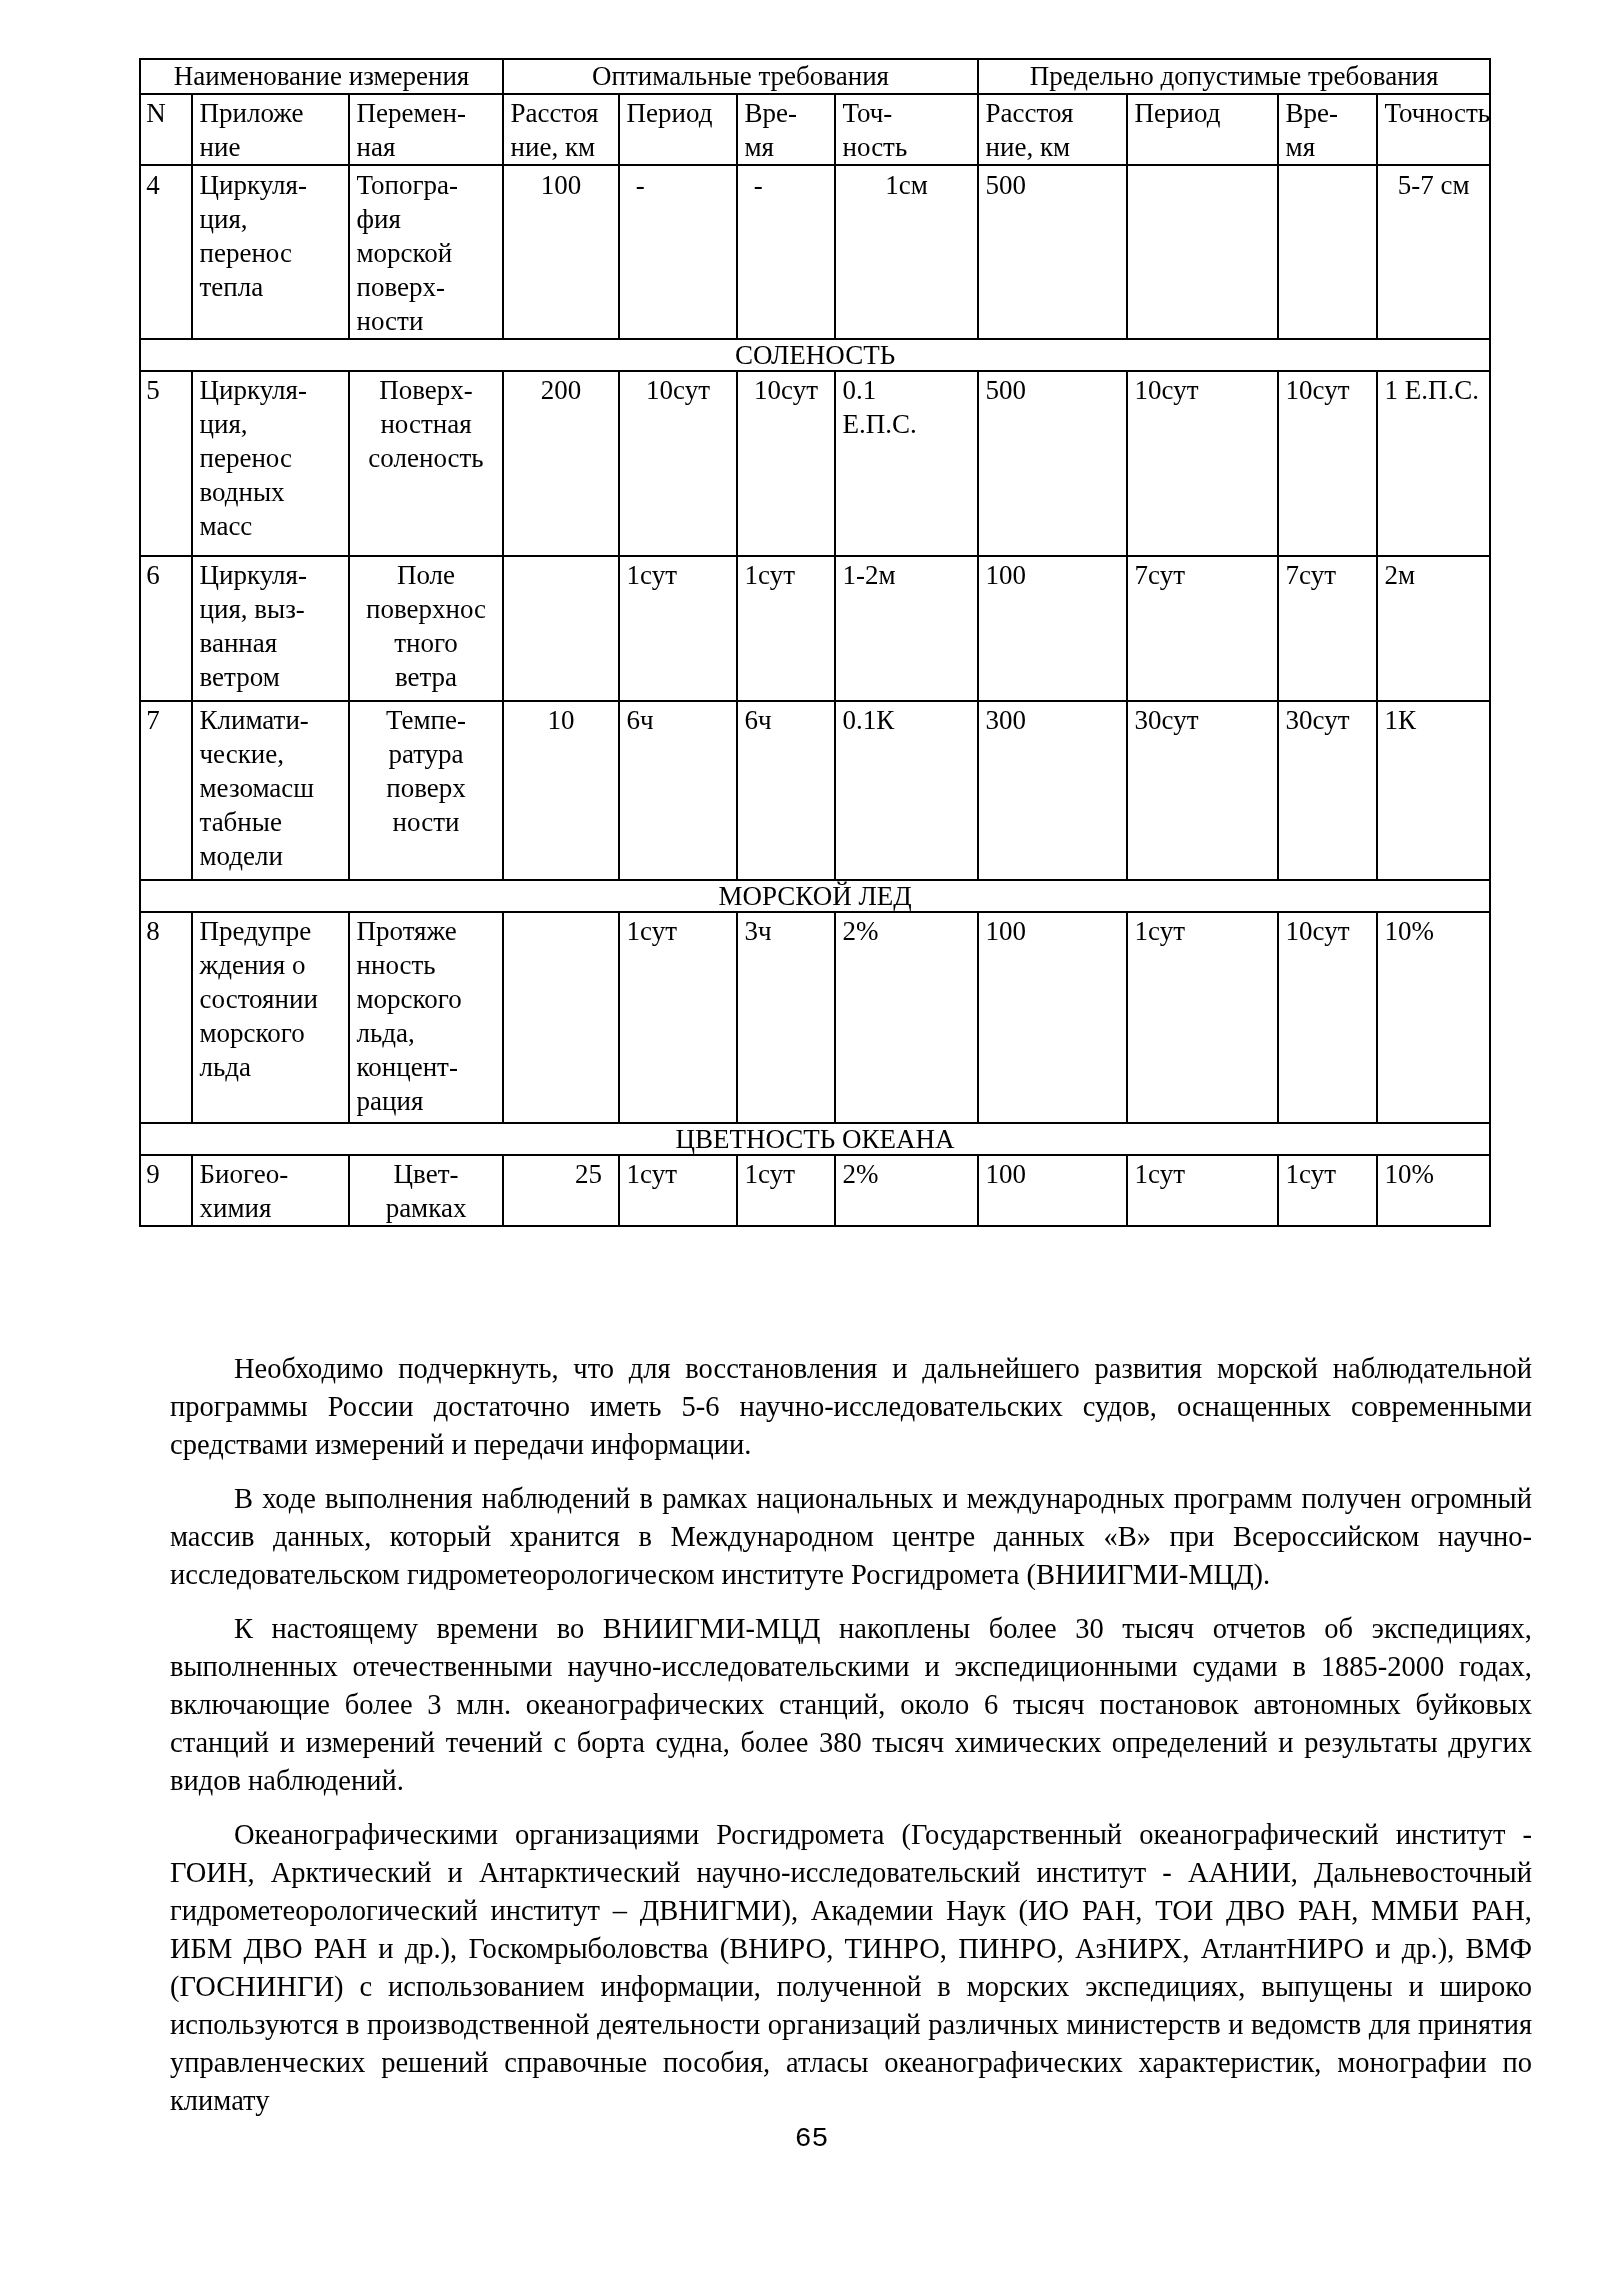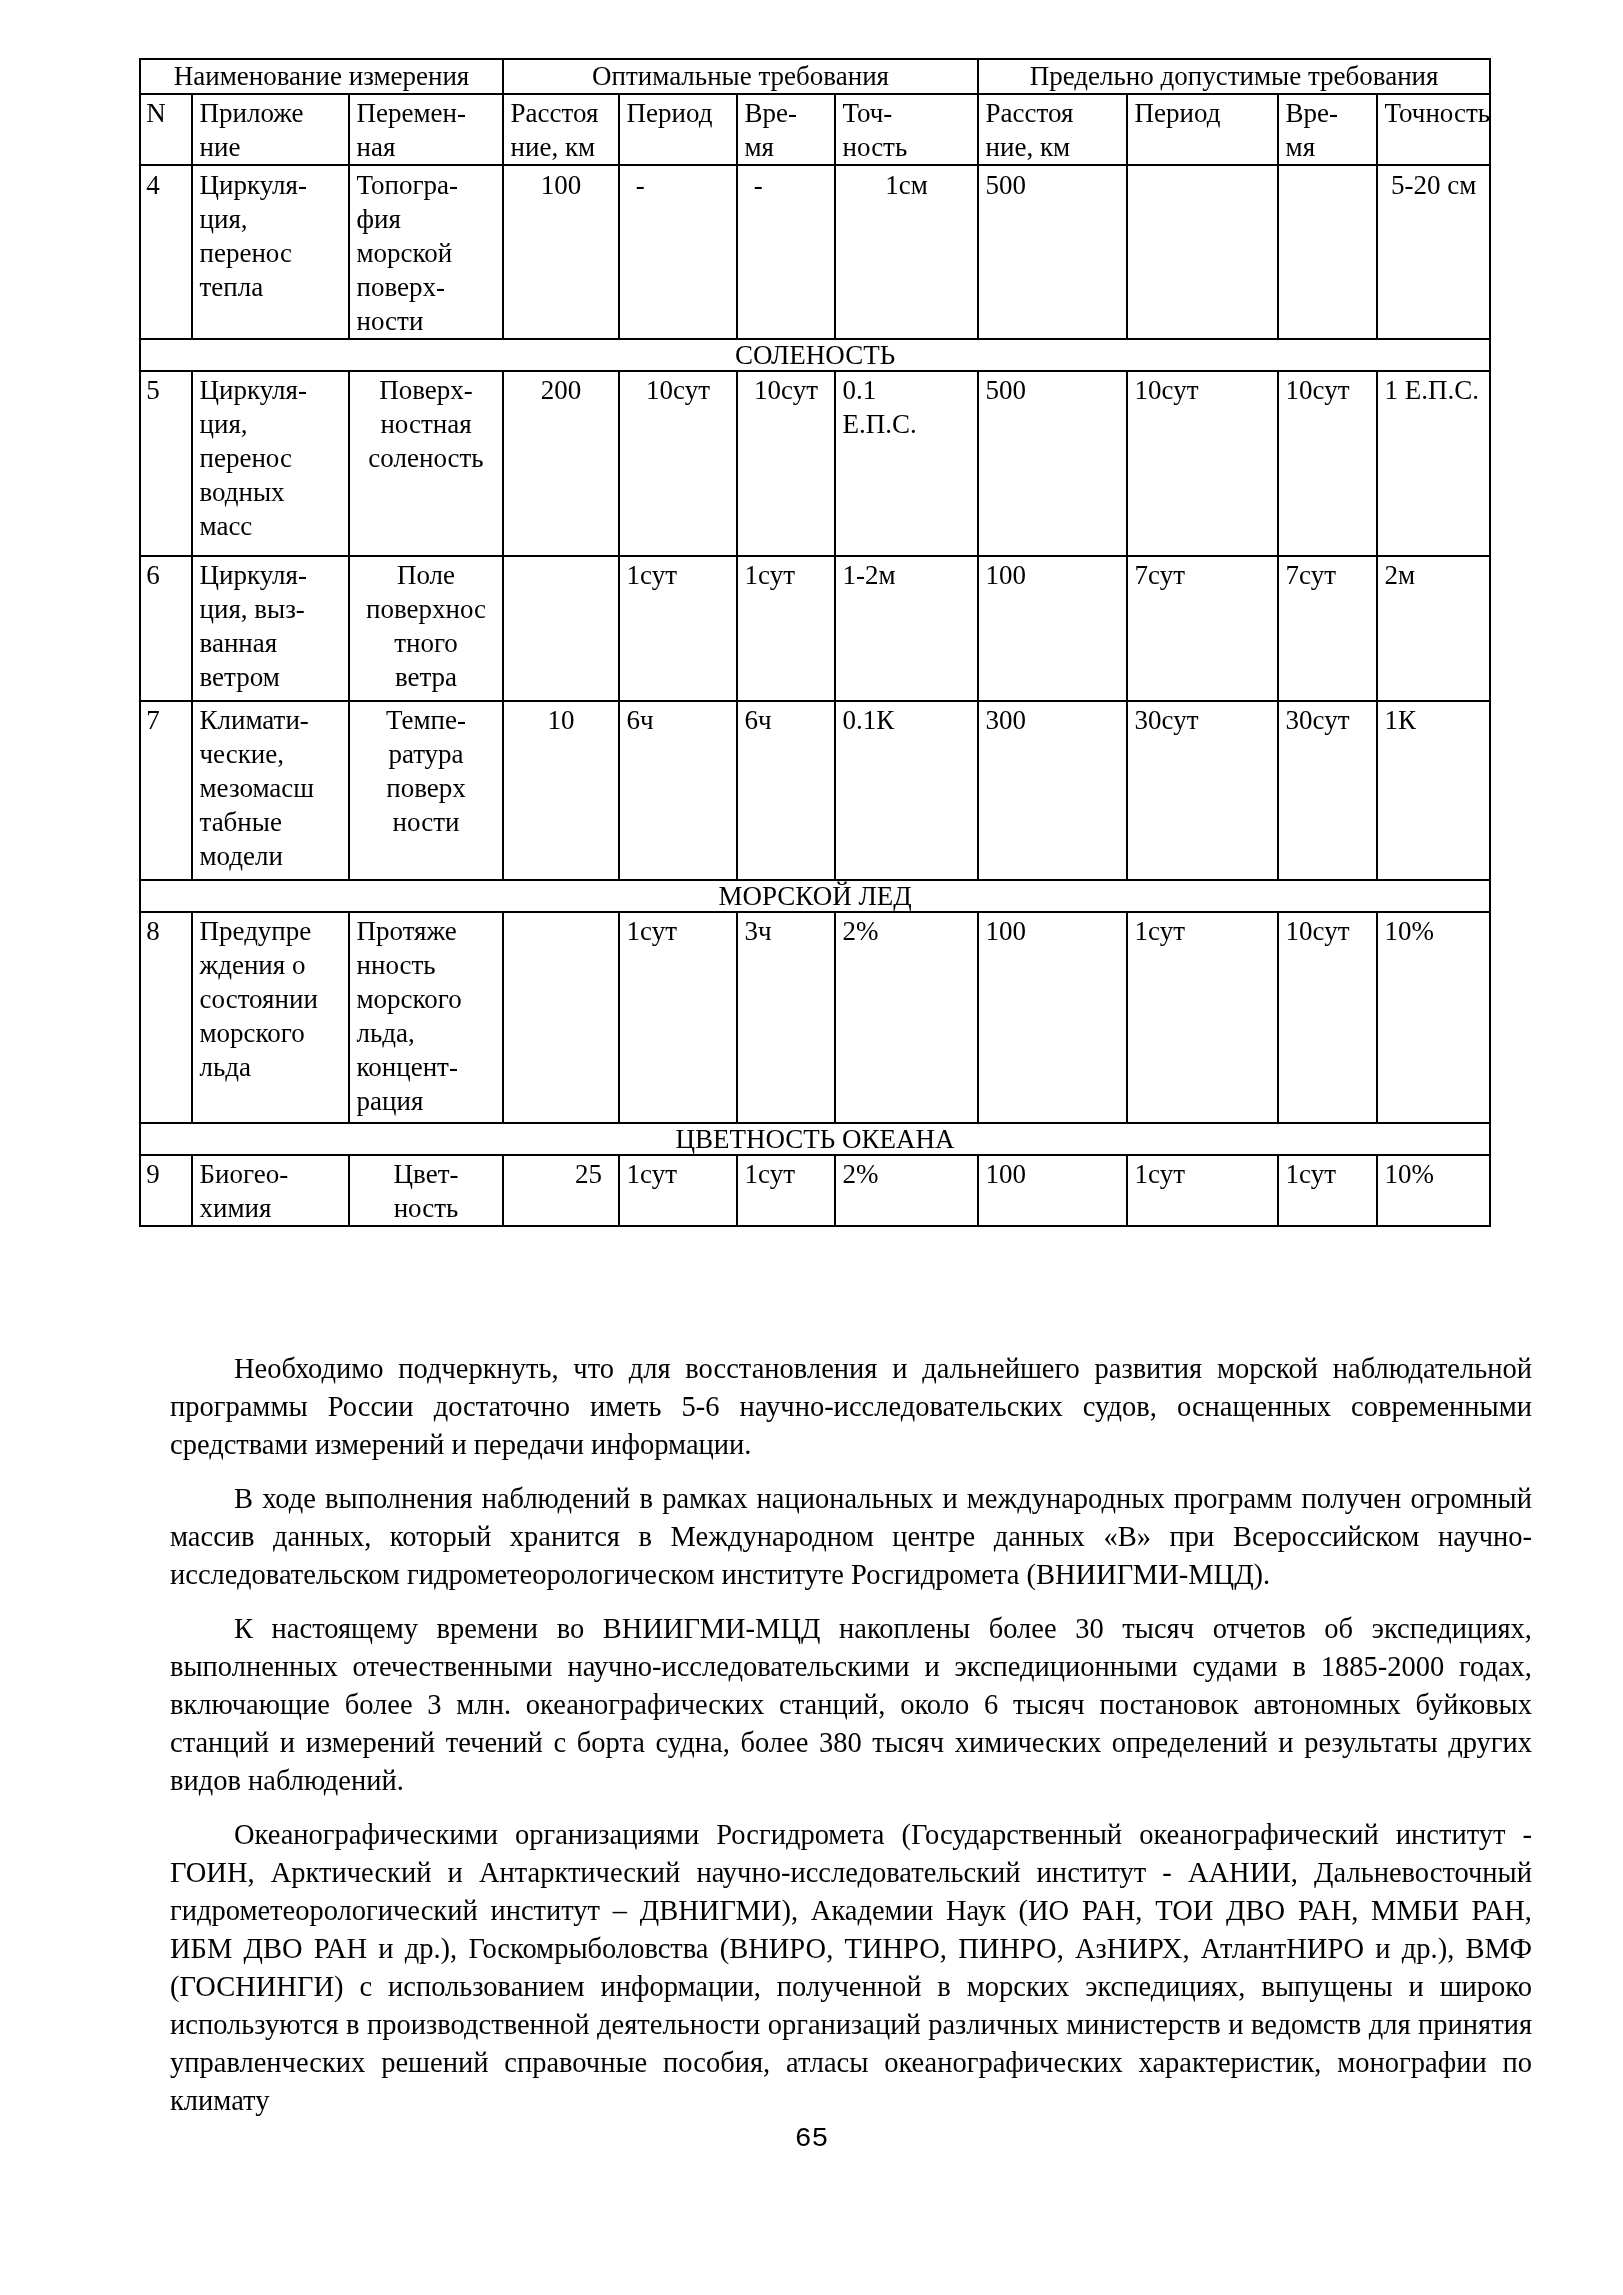--- a/index.html
+++ b/index.html
@@ -81,21 +81,21 @@
 морской
 поверх-
 ности</td>
         <td class="c">100</td>
         <td style="padding-left:15.7px">-</td>
         <td style="padding-left:15.7px">-</td>
         <td class="c">1см</td>
         <td>500</td>
         <td></td>
         <td></td>
-        <td class="c">5-20 см</td>
+        <td class="c">5-7 см</td>
       </tr>
 
       <tr>
         <td colspan="11" class="sec">СОЛЕНОСТЬ</td>
       </tr>
       <tr style="height:185px">
         <td class="num">5</td>
         <td>Циркуля-
 ция,
 перенос
@@ -183,21 +183,21 @@
       </tr>
 
       <tr>
         <td colspan="11" class="sec">ЦВЕТНОСТЬ ОКЕАНА</td>
       </tr>
       <tr style="height:69px">
         <td class="num">9</td>
         <td>Биогео-
 химия</td>
         <td class="c">Цвет-
-ность</td>
+рамках</td>
         <td style="text-align:right;padding-right:16px">25</td>
         <td>1сут</td>
         <td>1сут</td>
         <td>2%</td>
         <td>100</td>
         <td>1сут</td>
         <td>1сут</td>
         <td>10%</td>
       </tr>
     </tbody>

